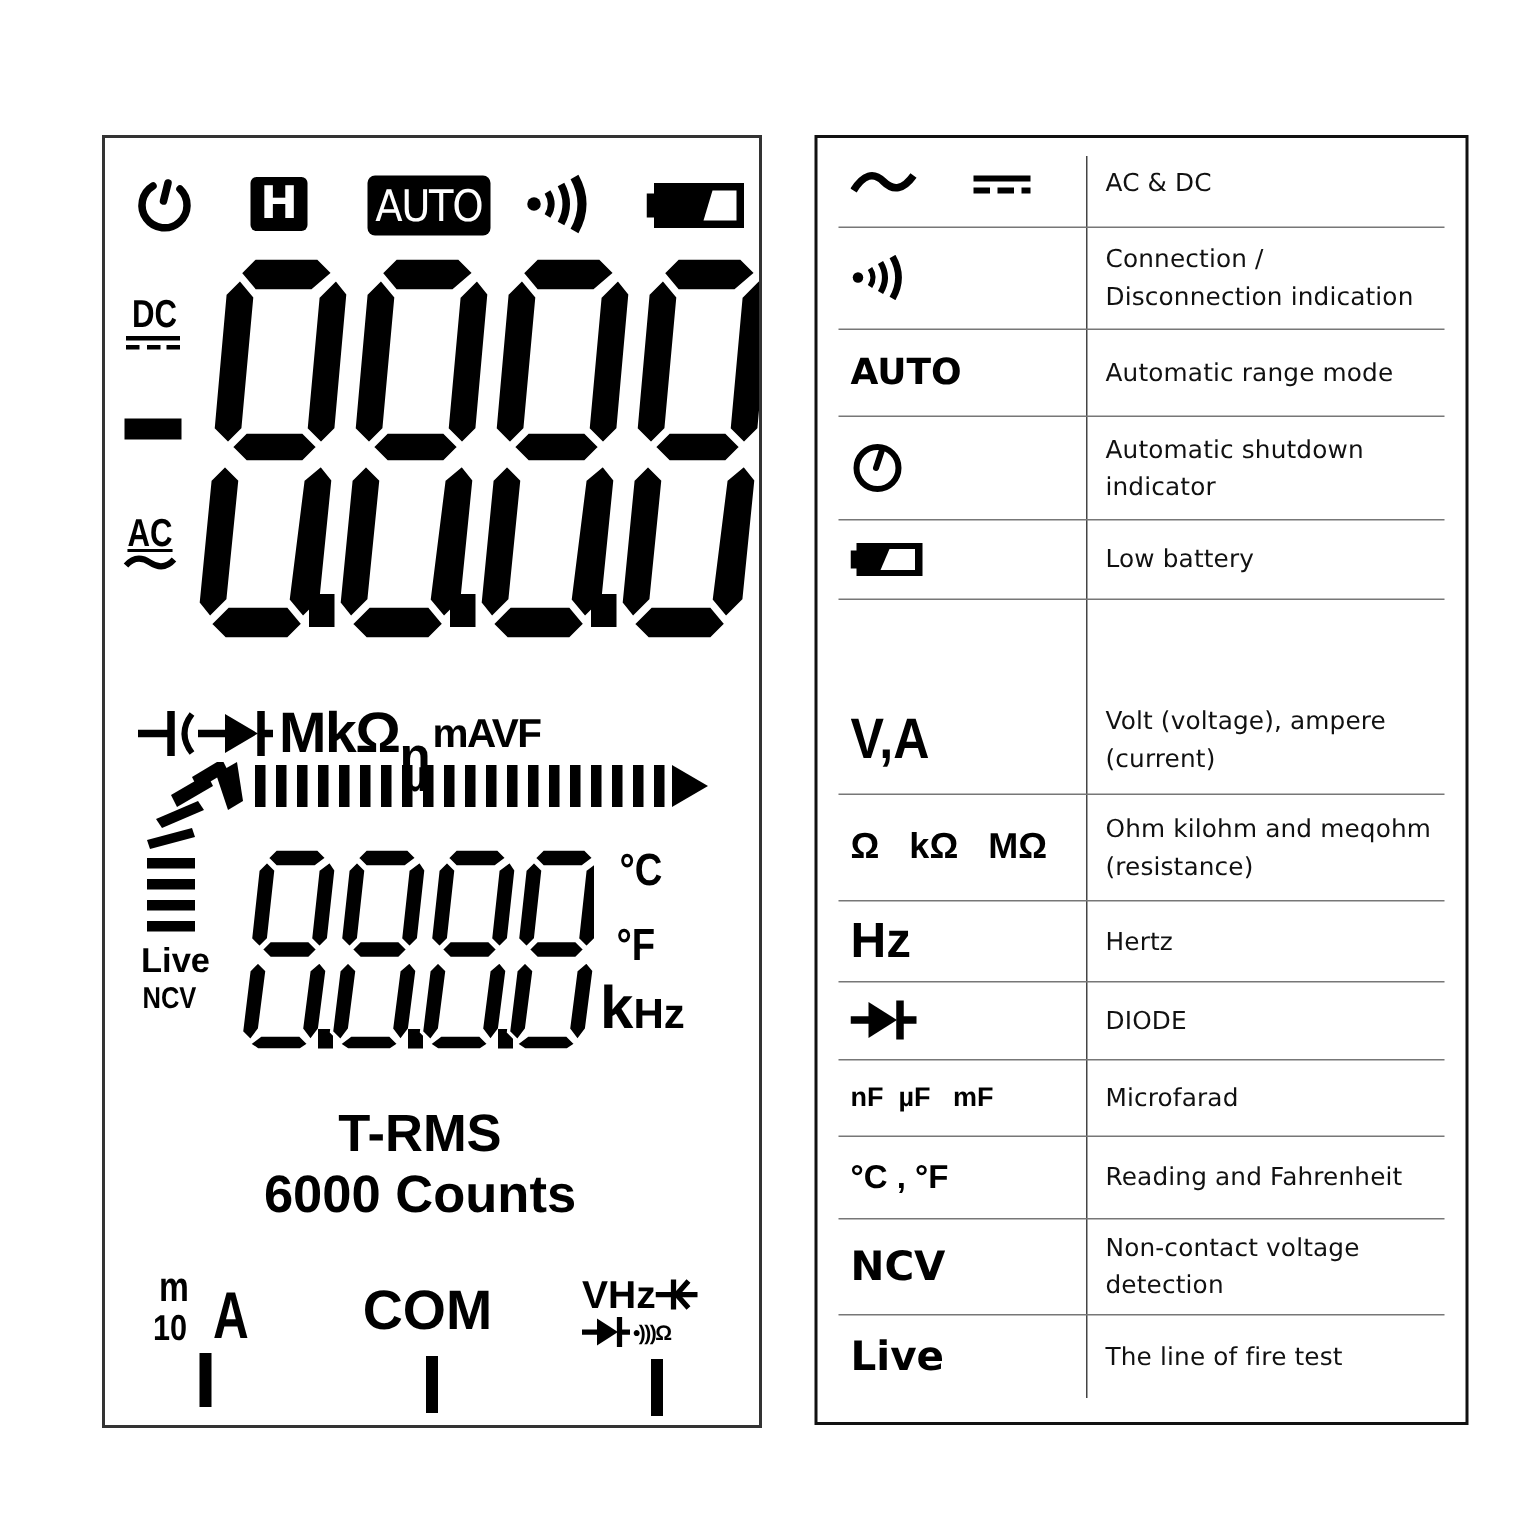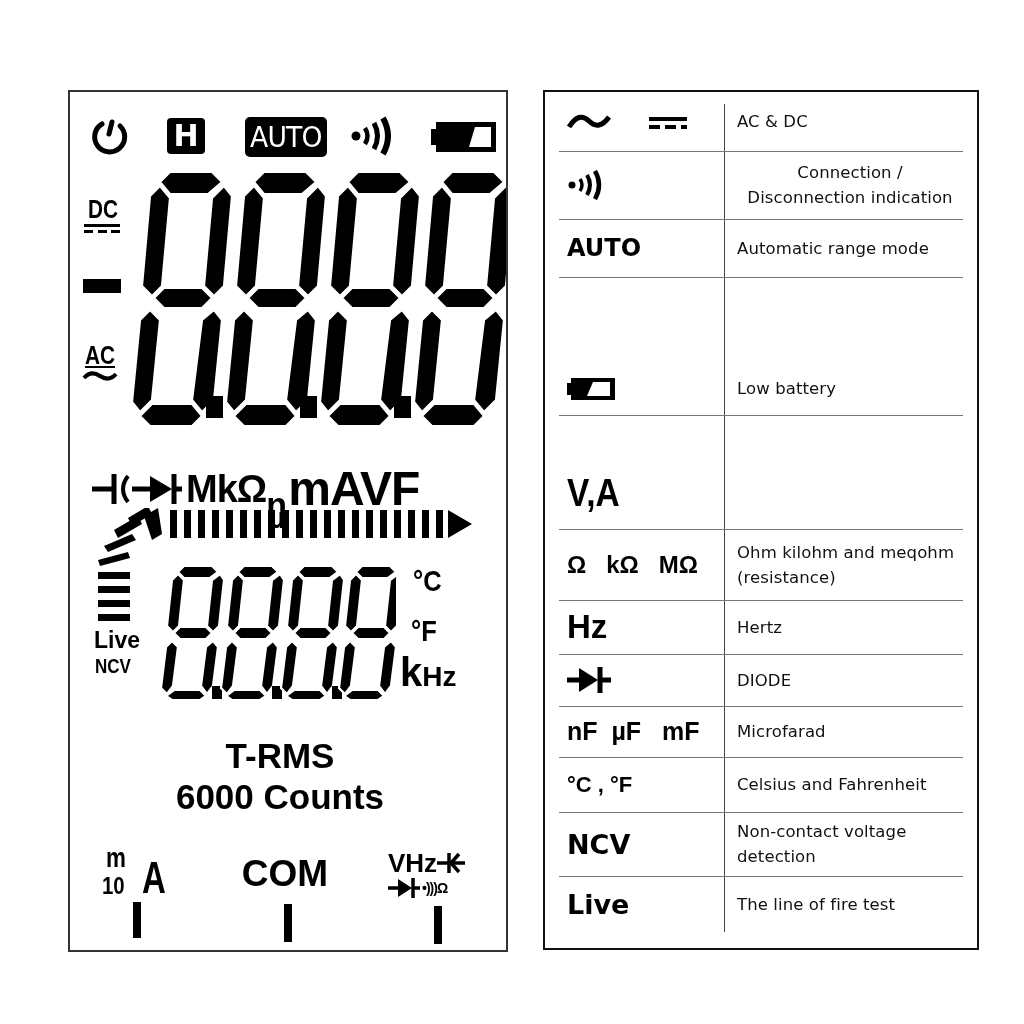--- a/index.html
+++ b/index.html
@@ -104,21 +104,21 @@
       <line x1="0" y1="17" x2="20" y2="17" stroke="#000" stroke-width="5"></line>
       <polygon points="18,4 40,17 18,30" fill="#000"></polygon>
       <line x1="42" y1="2" x2="42" y2="32" stroke="#000" stroke-width="5"></line>
       <line x1="42" y1="17" x2="50" y2="17" stroke="#000" stroke-width="5"></line>
     </svg>
     <span style="font-weight:bold;font-size:38px;line-height:38px;letter-spacing:-1px;">MkΩ</span>
     <span style="position:relative;font-weight:bold;font-size:38px;line-height:38px;width:22px;display:inline-block;">
       <span style="position:absolute;left:0;top:-4px;font-size:34px;">n</span>
       <span style="position:absolute;left:2px;top:10px;font-size:30px;">µ</span>
     </span>
-    <span style="font-weight:bold;font-size:48px;line-height:38px;letter-spacing:-1px;">mAVF</span>
+    <span style="font-weight:bold;font-size:27px;line-height:38px;letter-spacing:-1px;">mAVF</span>
   </div>
 
   <svg class="abs" style="left:24px;top:416px" width="380" height="120" viewBox="0 0 380 120">
     <g fill="#000">
       <rect x="4" y="106" width="32" height="7"></rect>
       <rect x="4" y="92" width="32" height="7"></rect>
       <rect x="4" y="78" width="32" height="7"></rect>
       <rect x="4" y="64" width="32" height="7"></rect>
       <polygon points="4,52 34,44 36,50 6,58"></polygon>
       <polygon points="10,38 38,26 42,32 14,44"></polygon>
@@ -244,44 +244,54 @@
 
   <div class="tbl-row" style="top:59px;height:68px;">
     <div class="tbl-icon">
       <svg width="40" height="30" viewBox="0 0 40 30">
         <circle cx="5" cy="15" r="3.5" fill="#000"></circle>
         <path d="M13 9 Q17 15 13 21" fill="none" stroke="#000" stroke-width="3.5"></path>
         <path d="M20 5 Q26 15 20 25" fill="none" stroke="#000" stroke-width="4"></path>
         <path d="M28 1 Q36 15 28 29" fill="none" stroke="#000" stroke-width="4.5"></path>
       </svg>
     </div>
-    <div class="tbl-desc" style="width:226px;text-align:center;">Connection / Disconnection indication</div>
+    <div class="tbl-desc" style="width:226px;">Connection / Disconnection indication</div>
   </div>
 
   <div class="tbl-row" style="top:127px;height:58px;">
     <div class="tbl-icon" style="font-family:'DejaVu Sans',sans-serif;font-size:24px;">AUTO</div>
     <div class="tbl-desc">Automatic range mode</div>
   </div>
 
-
-  <div class="tbl-row" style="top:270px;height:53px;text-align:right;">
+  <div class="tbl-row" style="top:185px;height:69px;">
+    <div class="tbl-icon">
+      <svg width="36" height="36" viewBox="0 0 36 36">
+        <circle cx="18" cy="18" r="14" fill="none" stroke="#000" stroke-width="4"></circle>
+        <line x1="21" y1="6" x2="17" y2="18" stroke="#000" stroke-width="4" stroke-linecap="round"></line>
+      </svg>
+    </div>
+    <div class="tbl-desc" style="width:200px;">Automatic shutdown indicator</div>
+  </div>
+
+  <div class="tbl-row" style="top:254px;height:53px;text-align:right;">
     <div class="tbl-icon">
       <svg width="50" height="24" viewBox="0 0 50 24">
         <rect x="0" y="6" width="5" height="12" fill="#000"></rect>
         <rect x="4" y="1" width="44" height="22" fill="#000"></rect>
         <polygon points="26,5 43,5 43,19 20,19" fill="#fff"></polygon>
         <rect x="30" y="5" width="13" height="14" fill="#fff"></rect>
       </svg>
     </div>
     <div class="tbl-desc">Low battery</div>
   </div>
 
 
   <div class="tbl-row" style="top:365px;height:72px;">
     <div class="tbl-icon" style="font-size:38px;transform:scaleX(0.88);transform-origin:left;">V,A</div>
+    <div class="tbl-desc" style="width:210px;">Volt (voltage), ampere (current)</div>
   </div>
 
   <div class="tbl-row" style="top:437px;height:71px;">
     <div class="tbl-icon" style="font-size:24px;white-space:pre;">Ω   kΩ   MΩ</div>
     <div class="tbl-desc" style="width:232px;">Ohm kilohm and meqohm (resistance)</div>
   </div>
 
   <div class="tbl-row" style="top:508px;height:54px;">
     <div class="tbl-icon" style="font-size:33px;">Hz</div>
     <div class="tbl-desc">Hertz</div>
@@ -293,27 +303,27 @@
         <line x1="0" y1="15" x2="14" y2="15" stroke="#000" stroke-width="5"></line>
         <polygon points="12,3 31,15 12,27" fill="#000"></polygon>
         <line x1="33" y1="2" x2="33" y2="28" stroke="#000" stroke-width="5"></line>
         <line x1="33" y1="15" x2="44" y2="15" stroke="#000" stroke-width="5"></line>
       </svg>
     </div>
     <div class="tbl-desc">DIODE</div>
   </div>
 
   <div class="tbl-row" style="top:614px;height:51px;">
-    <div class="tbl-icon" style="font-size:25px;white-space:pre;">nF  µF   mF</div>
+    <div class="tbl-icon" style="font-size:18px;white-space:pre;">nF  µF   mF</div>
     <div class="tbl-desc">Microfarad</div>
   </div>
 
   <div class="tbl-row" style="top:665px;height:55px;">
     <div class="tbl-icon" style="font-size:22px;white-space:pre;">°C , °F</div>
-    <div class="tbl-desc">Celsius and Fahrenheit</div>
+    <div class="tbl-desc">Reading and Fahrenheit</div>
   </div>
 
   <div class="tbl-row" style="top:720px;height:64px;">
     <div class="tbl-icon" style="font-size:27px;font-family:'DejaVu Sans',sans-serif;">NCV</div>
     <div class="tbl-desc" style="width:200px;">Non-contact voltage detection</div>
   </div>
 
   <div class="tbl-row last" style="top:784px;height:56px;">
     <div class="tbl-icon" style="font-size:27px;font-family:'DejaVu Sans',sans-serif;">Live</div>
     <div class="tbl-desc">The line of fire test</div>

